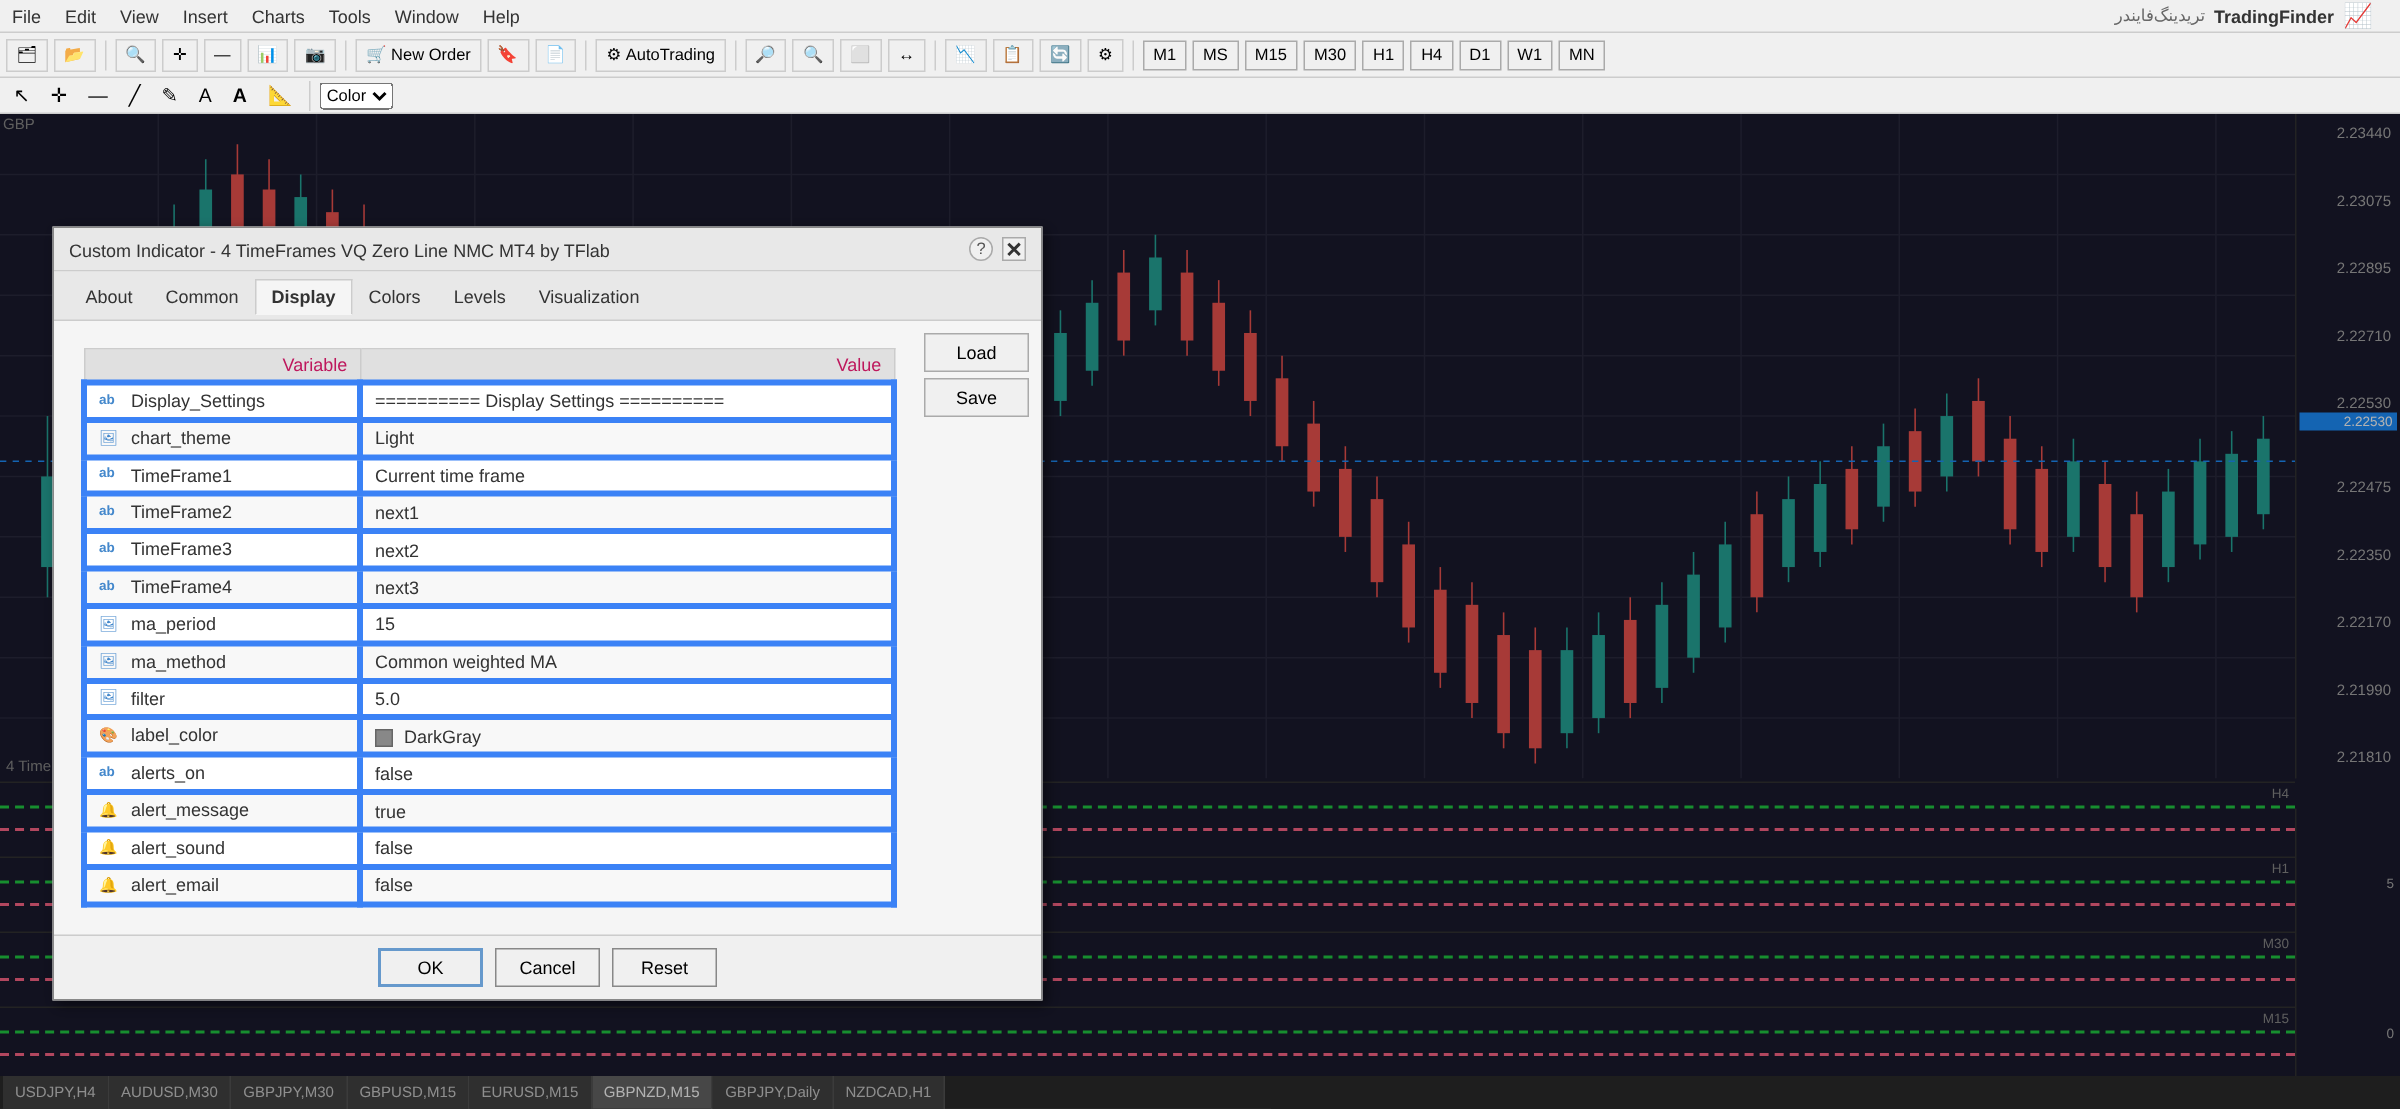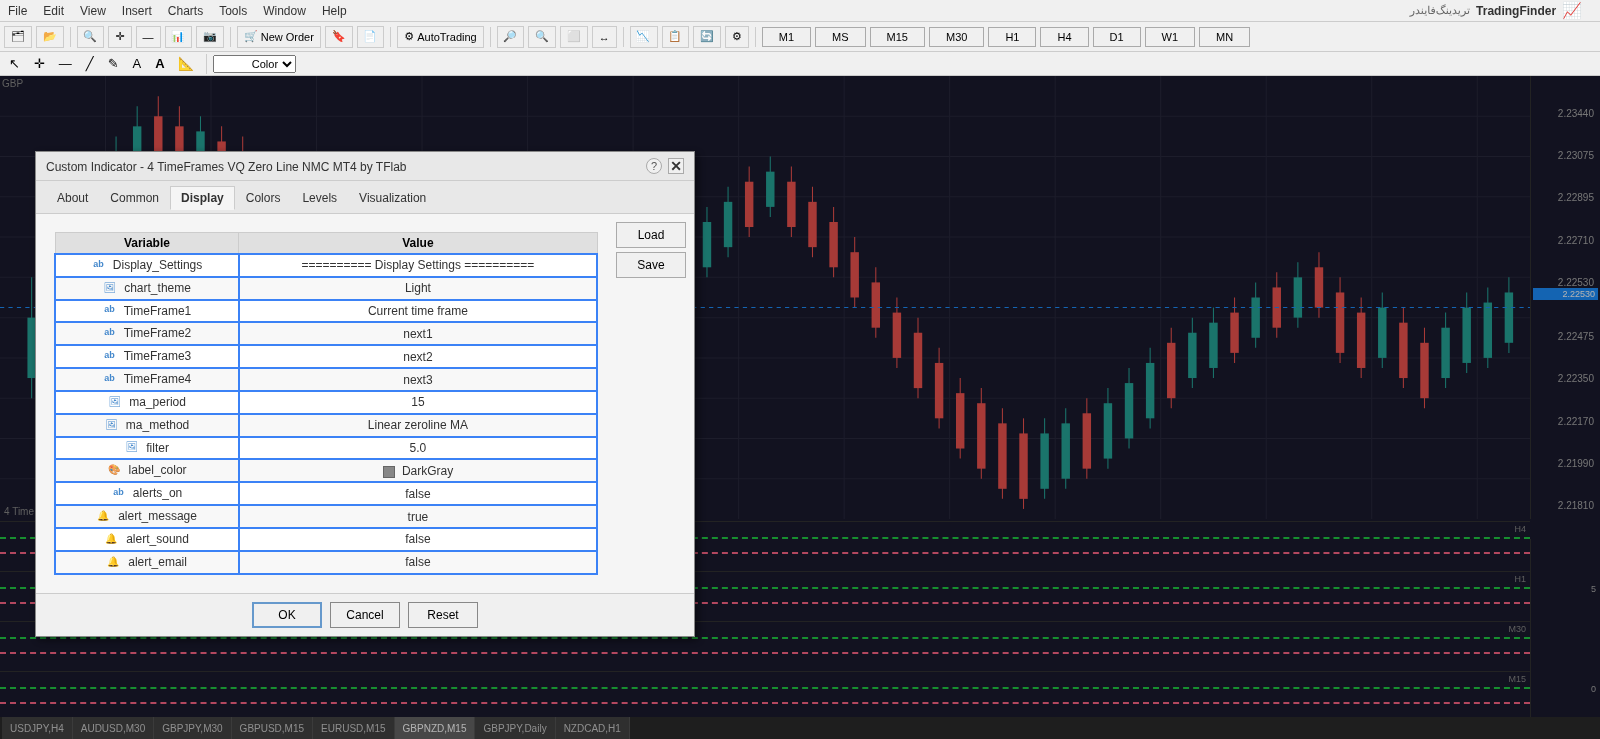--- a/index.html
+++ b/index.html
@@ -37,21 +37,21 @@
       font-size: 11px;
       height: 22px;
       display: flex;
       align-items: center;
       gap: 3px;
     }
     .toolbar-separator { width: 1px; height: 20px; background: #ccc; margin: 0 2px; }
     .timeframe-btn {
       background: #f0f0f0;
       border: 1px solid #aaa;
-      padding: 2px 16px;
+      padding: 2px 6px;
       cursor: pointer;
       font-size: 11px;
       height: 20px;
       display: flex;
       align-items: center;
     }
 
     
     .drawing-toolbar {
       background: #f0f0f0;
@@ -80,21 +80,20 @@
       top: 2px;
       left: 2px;
       color: #888;
       font-size: 10px;
     }
     .price-level {
       color: #aaa;
       font-size: 10px;
       text-align: right;
       padding-right: 4px;
-      margin-top: 24px;
     }
 
     
     .modal-overlay {
       position: absolute;
       top: 0; left: 0; right: 0; bottom: 0;
       background: rgba(0,0,0,0.3);
       z-index: 100;
       display: flex;
       align-items: flex-start;
@@ -181,29 +180,28 @@
       width: 100%;
       border-collapse: collapse;
       font-size: 12px;
       margin: 10px;
       width: calc(100% - 20px);
     }
     .inputs-table th {
       background: #e0e0e0;
       border: 1px solid #ccc;
       padding: 3px 8px;
-      text-align: center;
-      font-weight: bold;
-      color: #000000;
+      text-align: right;
+      font-weight: normal;
+      color: #be185d;
     }
     .inputs-table td {
-      border: 2px solid #3b82f6;
+      border: 4px solid #3b82f6;
       padding: 3px 8px;
       background: white;
-      text-align: center;
     }
     .inputs-table tr:nth-child(even) td { background: #f8f8f8; }
 
     .row-icon {
       display: inline-block;
       width: 14px; height: 14px;
       margin-right: 4px;
       vertical-align: middle;
       font-size: 10px;
     }
@@ -383,21 +381,21 @@
   <button class="draw-btn">✛</button>
   <button class="draw-btn">—</button>
   <button class="draw-btn">╱</button>
   <button class="draw-btn">✎</button>
   <button class="draw-btn">A</button>
   <button class="draw-btn">
       <b>A</b>
     </button>
   <button class="draw-btn">📐</button>
   <div class="toolbar-separator"></div>
-  <select style="font-size:11px;height:18px;padding-left:34px;">
+  <select style="font-size:11px;height:18px;">
     <option>Color</option>
   </select>
 </div>
 
 <div style="display:flex; width:1600px; height:calc(739px - 76px); position:relative; background:#1a1a2e;">
 
   <div style="flex:1; position:relative; overflow:hidden;">
 
     <div class="gbp-label">GBP</div>
 
@@ -733,21 +731,21 @@
                     <span class="row-icon icon-img">🖼</span>
                     ma_period
                   </td>
                   <td>15</td>
                 </tr>
                 <tr>
                   <td>
                     <span class="row-icon icon-img">🖼</span>
                     ma_method
                   </td>
-                  <td>Linear zeroline MA</td>
+                  <td>Common weighted MA</td>
                 </tr>
                 <tr>
                   <td>
                     <span class="row-icon icon-img">🖼</span>
                     filter
                   </td>
                   <td>5.0</td>
                 </tr>
                 <tr>
                   <td>

